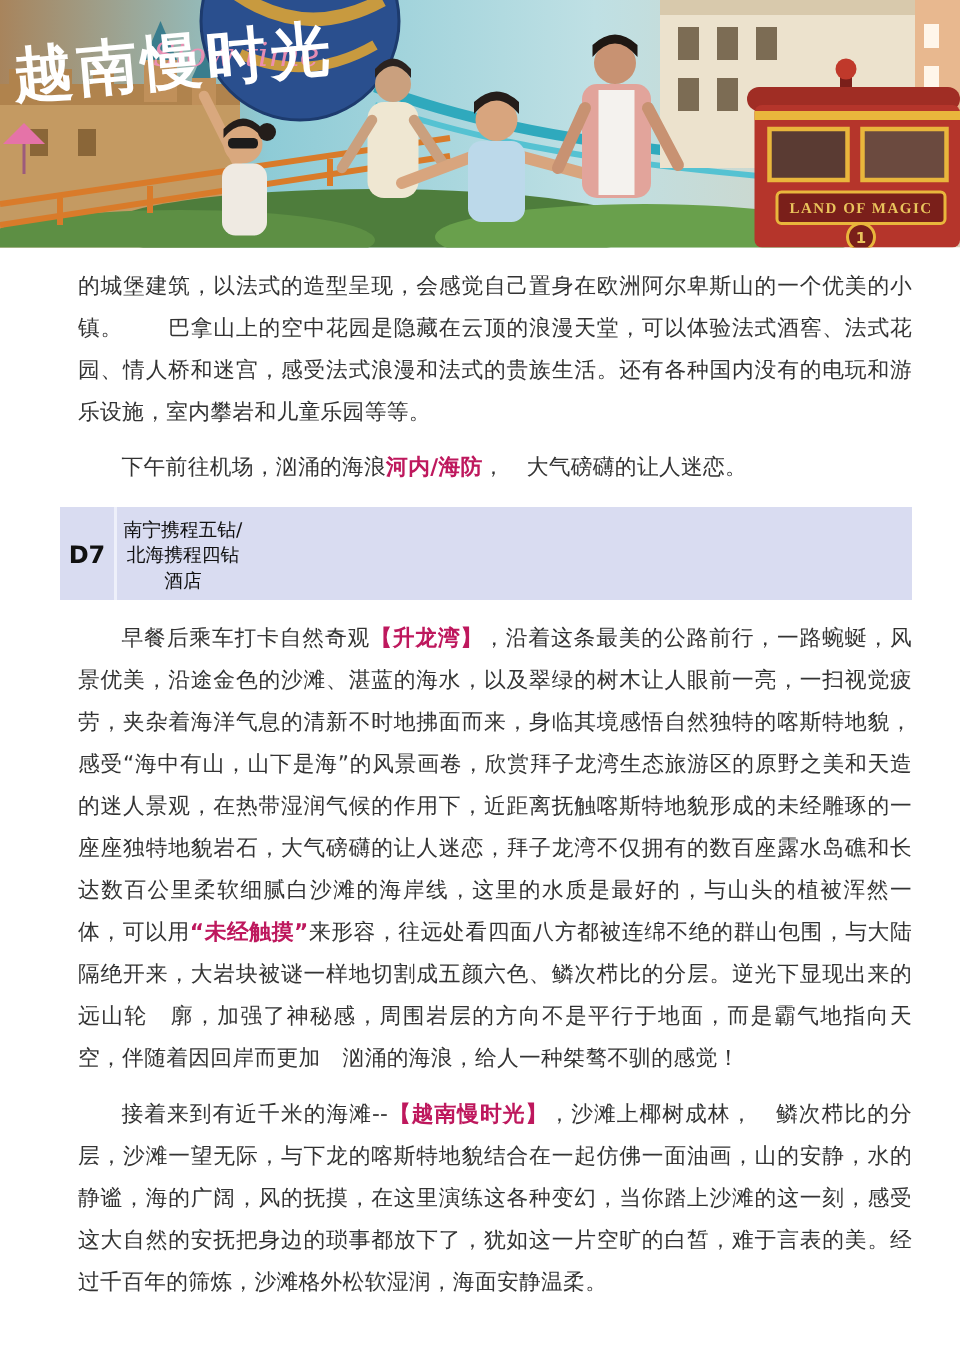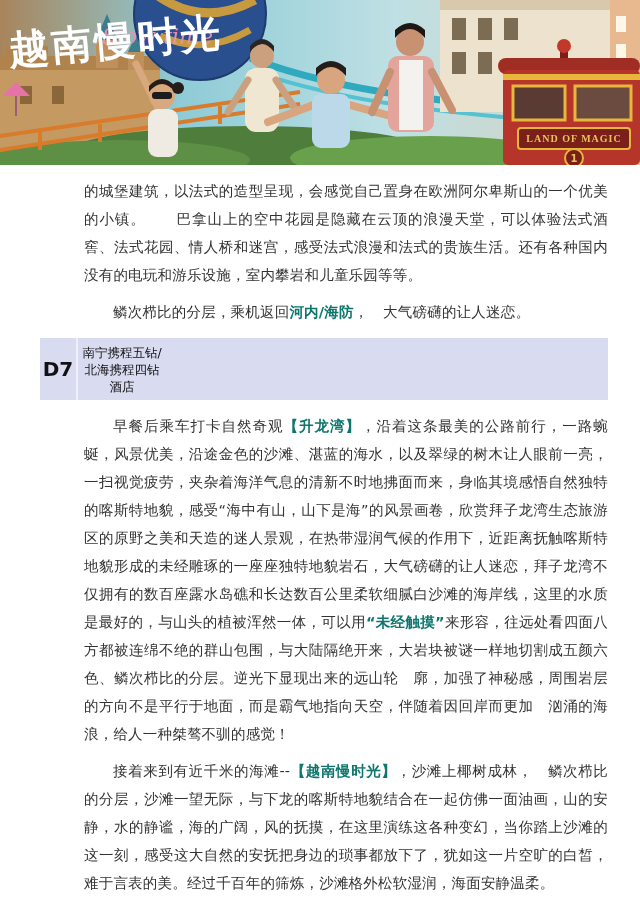--- a/index.html
+++ b/index.html
@@ -21,46 +21,46 @@
     width: 640px;
     height: 165px;
     overflow: hidden;
   }
   .hero svg { display: block; }
   
   .content {
     padding: 12px 32px 18px 40px;
   }
   .para {
-    margin-left: 44px;
+    margin-left: 12px;
     font-size: 14.5px;
     line-height: 28px;
     color: #333333;
     text-align: justify;
     letter-spacing: 0.2px;
   }
   .para.indent { text-indent: 2em; }
   .para + .para { margin-top: 9px; }
-  .red { color: #0f766e; font-weight: bold; }
+  .red { color: #be185d; font-weight: bold; }
   
   .day-row {
     display: flex;
     align-items: stretch;
     width: 568px;
     margin: 12px 0 12px 0;
     background: #d9dcf1;
     min-height: 62px;
   }
   .day-cell {
     width: 36px;
     display: flex;
     align-items: center;
     justify-content: center;
     font-weight: bold;
-    font-size: 20px;
+    font-size: 16px;
     color: #111111;
   }
   .title-cell {
     width: 296px;
     display: flex;
     align-items: center;
     font-weight: bold;
     font-size: 16.5px;
     line-height: 23px;
     color: #111111;
@@ -223,21 +223,21 @@
         <text x="102" y="44" font-size="22" font-style="italic" fill="#ef8fb5" opacity="0.95" font-family="DejaVu Serif, serif">Slow time</text>
         <text x="10" y="64" font-size="40" font-weight="bold" fill="#ffffff" transform="rotate(-5 10 64)" letter-spacing="3">越南慢时光</text>
       </g>
     </svg>
   </div>
 
   <div class="content">
 
     <p class="para"><span>的城堡建筑，以法式的造型呈现，会感觉自己置身在欧洲阿尔卑斯山的一个优美的小镇。　　巴拿山上的空中花园是隐藏在云顶的浪漫天堂，可以体验法式酒窖、法式花园、情人桥和迷宫，感受法式浪漫和法式的贵族生活。还有各种国内没有的电玩和游乐设施，室内攀岩和儿童乐园等等。</span></p>
 
-    <p class="para indent"><span>鳞次栉比的分层，乘机返回</span><span class="red">河内/海防</span><span>，　大气磅礴的让人迷恋。</span></p>
+    <p class="para indent"><span>下午前往机场，汹涌的海浪</span><span class="red">河内/海防</span><span>，　大气磅礴的让人迷恋。</span></p>
 
     <div class="day-row">
       <div class="day-cell">D7</div>
       <div class="row-divider"></div>
       <div class="hotel-cell">南宁携程五钻/北海携程四钻酒店</div>
     </div>
 
     <p class="para indent"><span>早餐后乘车打卡自然奇观</span><span class="red">【升龙湾】</span><span>，沿着这条最美的公路前行，一路蜿蜒，风景优美，沿途金色的沙滩、湛蓝的海水，以及翠绿的树木让人眼前一亮，一扫视觉疲劳，夹杂着海洋气息的清新不时地拂面而来，身临其境感悟自然独特的喀斯特地貌，感受“海中有山，山下是海”的风景画卷，欣赏拜子龙湾生态旅游区的原野之美和天造的迷人景观，在热带湿润气候的作用下，近距离抚触喀斯特地貌形成的未经雕琢的一座座独特地貌岩石，大气磅礴的让人迷恋，拜子龙湾不仅拥有的数百座露水岛礁和长达数百公里柔软细腻白沙滩的海岸线，这里的水质是最好的，与山头的植被浑然一体，可以用</span><span class="red">“未经触摸”</span><span>来形容，往远处看四面八方都被连绵不绝的群山包围，与大陆隔绝开来，大岩块被谜一样地切割成五颜六色、鳞次栉比的分层。逆光下显现出来的远山轮　廓，加强了神秘感，周围岩层的方向不是平行于地面，而是霸气地指向天空，伴随着因回岸而更加　汹涌的海浪，给人一种桀骜不驯的感觉！</span></p>
 
     <p class="para indent"><span>接着来到有近千米的海滩--</span><span class="red">【越南慢时光】</span><span>，沙滩上椰树成林，　鳞次栉比的分层，沙滩一望无际，与下龙的喀斯特地貌结合在一起仿佛一面油画，山的安静，水的静谧，海的广阔，风的抚摸，在这里演练这各种变幻，当你踏上沙滩的这一刻，感受这大自然的安抚把身边的琐事都放下了，犹如这一片空旷的白皙，难于言表的美。经过千百年的筛炼，沙滩格外松软湿润，海面安静温柔。</span></p>

